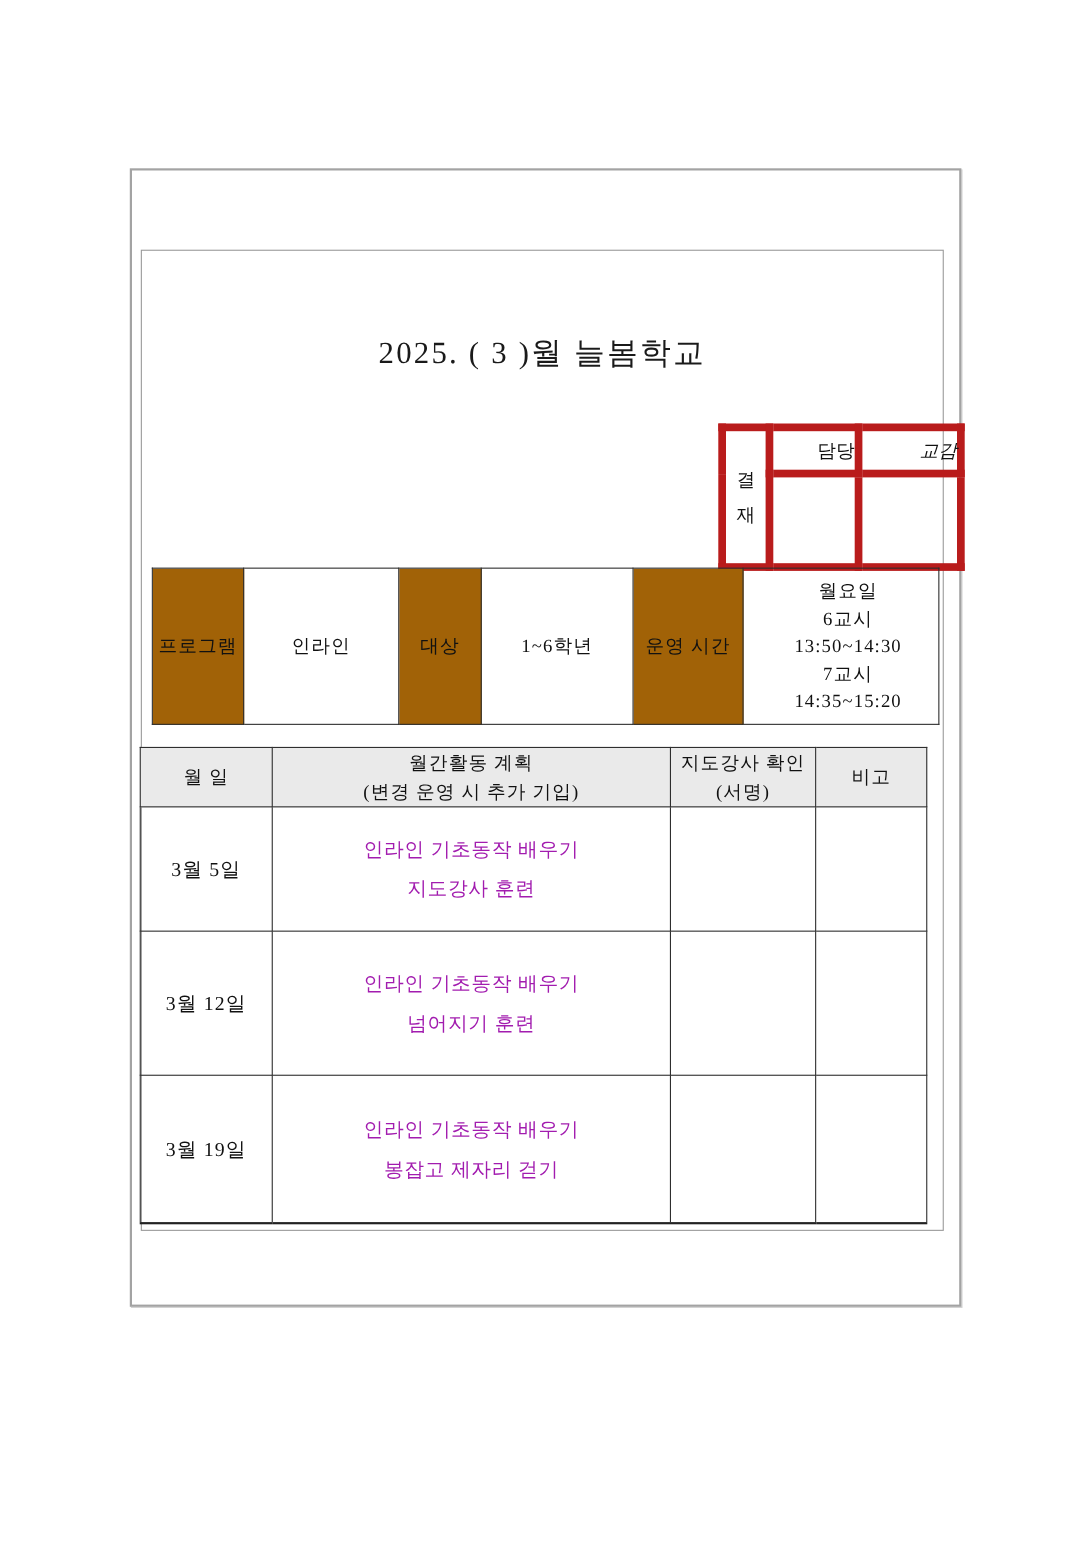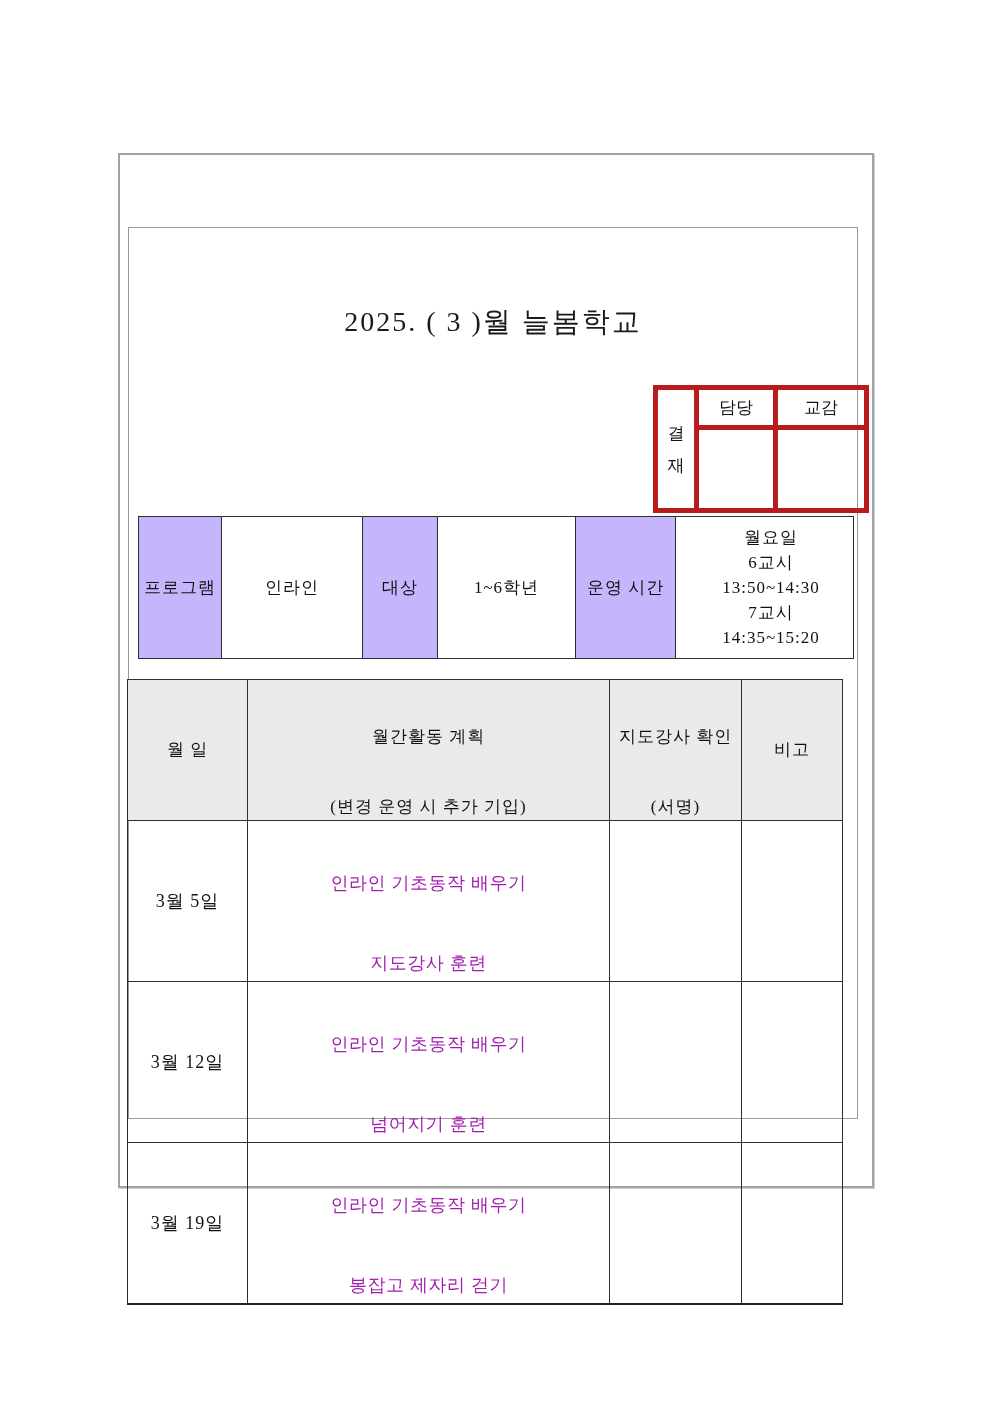--- a/index.html
+++ b/index.html
@@ -20,47 +20,47 @@
   
   .title-block {
     position:absolute; left:128px; top:259px; width:730px;
     text-align:center; font-size:28px; line-height:45px; letter-spacing:2px;
     color:#1a1a1a;
     margin-top:40px;
   }
   
   table { border-collapse:collapse; table-layout:fixed; }
   .approval-table { position:absolute; left:653px; top:385px; }
-  .approval-table td { border:5px solid #b91c1c; text-align:center; vertical-align:middle; font-size:17px; padding:0; }
+  .approval-table td { border:7px solid #b91c1c; text-align:right; vertical-align:middle; font-size:17px; padding:0; }
   .approval-table .stamp-cell { width:36px; }
   .approval-table .stamp-inner { display:flex; flex-direction:column; align-items:center; justify-content:center; gap:9px; height:100%; }
   .approval-table .hdr td { height:35px; }
   .approval-table .sig td { height:78px; }
   .approval-table .c1 { width:74px; }
-  .approval-table .c2 { width:86px; }
+  .approval-table .c2 { width:86px;font-style:italic; }
   
   .info-table { position:absolute; left:138px; top:516px; }
   .info-table td { border:1px solid #2e2e2e; text-align:center; vertical-align:middle; font-size:17px; letter-spacing:1px; padding:0; }
   .info-table tr { height:142px; }
-  .label-cell { background:#c4b5fd; }
+  .label-cell { background:#a16207; }
   .time-cell { font-size:16px; line-height:25px; letter-spacing:0.5px; }
   .time-cell .ln { display:block;margin-left:13px; }
   
   .plan-table { position:absolute; left:127px; top:679px; }
   .plan-table td { border:1px solid #2e2e2e; text-align:center; vertical-align:middle; padding:0; }
   .plan-table .head td { background:#eaeaea; height:53px; font-size:17px; line-height:26px; letter-spacing:1px; }
   .plan-table .row1 td { height:112px; }
   .plan-table .row2 td { height:130px; }
   .plan-table .row3 td { height:133px; border-bottom:2px solid #222222; }
   .date-cell { font-size:18px; letter-spacing:1px; }
   .activity-cell {
     font-family:"Liberation Sans","DejaVu Sans",sans-serif;
     font-size:18px; line-height:36px; letter-spacing:0.5px; color:#a21caf;
   }
-  .two-line .ln { display:block;margin-top:44px; }
+  .two-line .ln { display:block; }
 </style>
 </head>
 <body>
 
 <div class="outer-frame"></div>
 <div class="inner-frame"></div>
 
 <div class="title-block">
   <div>2025. ( 3 )월 늘봄학교</div>
 </div>

